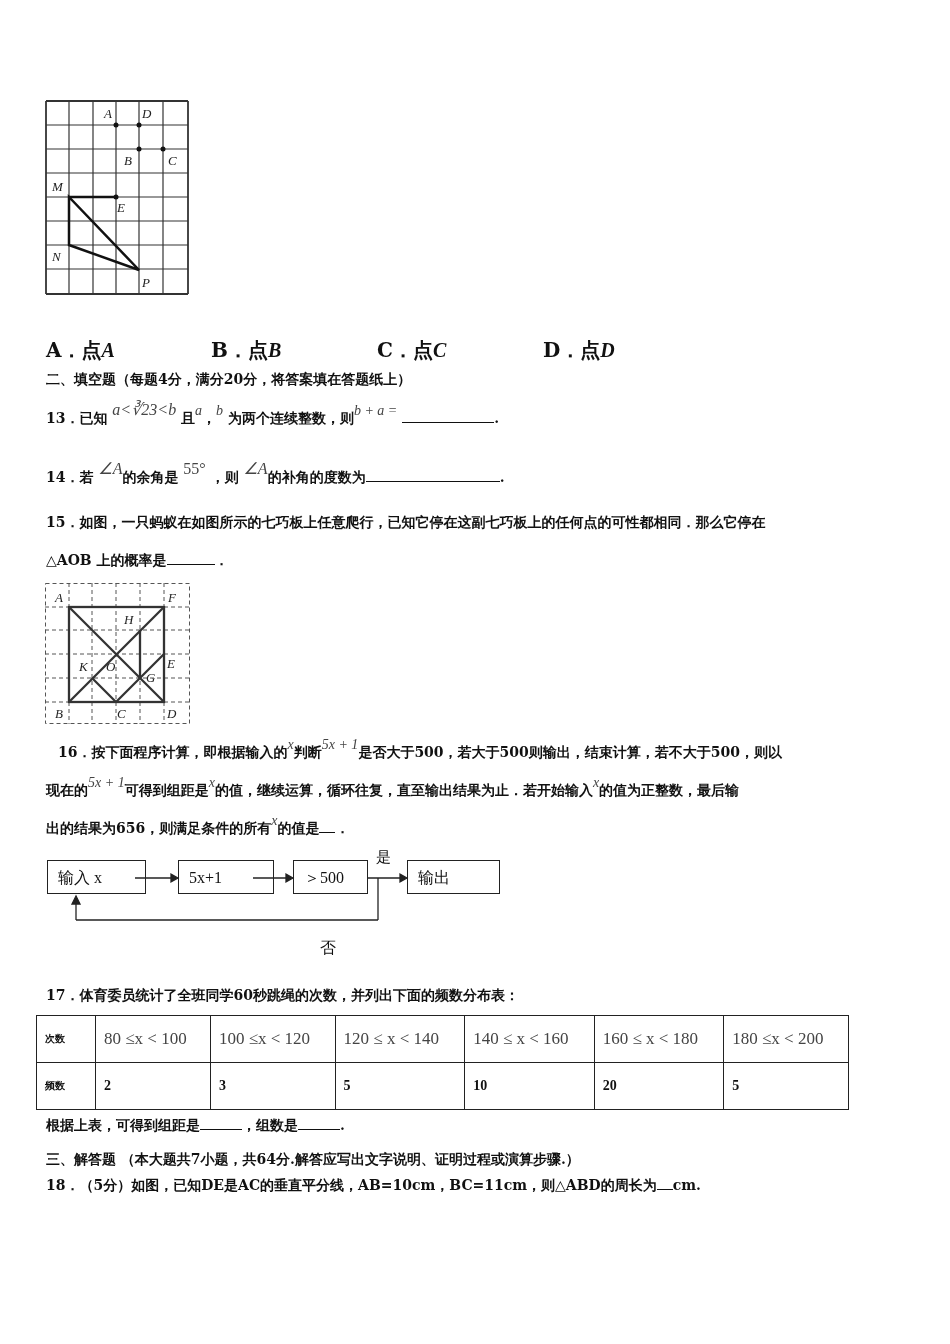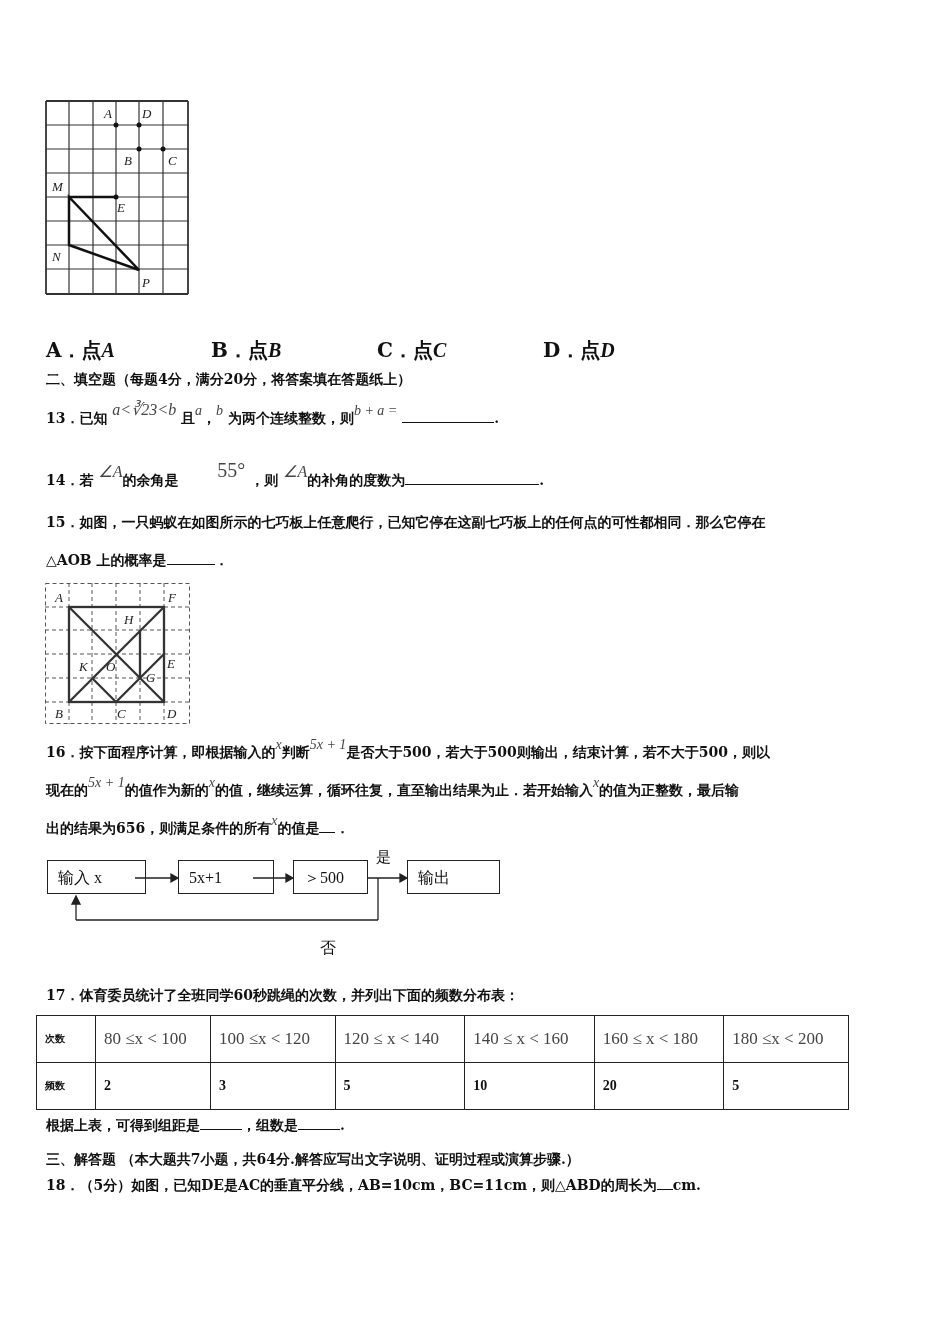--- a/index.html
+++ b/index.html
@@ -79,21 +79,21 @@
   <span>13．已知</span>
   <span class="math math-up" style="font-size:16px;">a&lt;∛23&lt;b</span>
   <span>且</span><span class="math math-up">a</span><span>，</span><span class="math math-up">b</span>
   <span>为两个连续整数，则</span><span class="math math-up">b + a =</span>
   <span class="blank" style="width:92px;"></span><span>.</span>
 </div>
 
 <div class="line" style="top:467px;">
   <span>14．若</span>
   <span class="math math-up" style="font-size:16px;">∠A</span><span>的余角是</span>
-  <span class="math math-up" style="font-size:20px;font-style:normal;margin-left:34px;">55°</span>
+  <span class="math math-up" style="font-size:16px;font-style:normal;">55°</span>
   <span>，则</span>
   <span class="math math-up" style="font-size:16px;">∠A</span><span>的补角的度数为</span><span class="blank" style="width:134px;"></span><span>.</span>
 </div>
 
 <div class="line" style="top:514px;">15．如图，一只蚂蚁在如图所示的七巧板上任意爬行，已知它停在这副七巧板上的任何点的可性都相同．那么它停在</div>
 <div class="line" style="top:552px;">
   <span>△AOB 上的概率是</span><span class="blank" style="width:48px;"></span><span>．</span>
 </div>
 
 <div class="abs" style="left:44px;top:582px;width:148px;height:144px;">
@@ -127,25 +127,25 @@
       <text x="62" y="89">O</text>
         <text x="123" y="86">E</text>
       <text x="102" y="100">G</text>
         <text x="11" y="136">B</text>
       <text x="73" y="136">C</text>
         <text x="123" y="136">D</text>
     </g>
   </svg>
 </div>
 
-<div class="line" style="top:744px;">
+<div class="line" style="top:744px;margin-left:12px;">
   <span>16．按下面程序计算，即根据输入的</span><span class="math math-up">x</span><span>判断</span><span class="math math-up">5x + 1</span><span>是否大于500，若大于500则输出，结束计算，若不大于500，则以</span>
 </div>
 <div class="line" style="top:782px;">
-  <span>现在的</span><span class="math math-up">5x + 1</span><span>的值作为新的</span><span class="math math-up">x</span><span>的值，继续运算，循环往复，直至输出结果为止．若开始输入</span><span class="math math-up">x</span><span>的值为正整数，最后输</span>
+  <span>现在的</span><span class="math math-up">5x + 1</span><span>可得到组距是</span><span class="math math-up">x</span><span>的值，继续运算，循环往复，直至输出结果为止．若开始输入</span><span class="math math-up">x</span><span>的值为正整数，最后输</span>
 </div>
 <div class="line" style="top:820px;">
   <span>出的结果为656，则满足条件的所有</span><span class="math math-up">x</span><span>的值是</span><span class="blank" style="width:16px;"></span><span>．</span>
 </div>
 
 <div class="abs" style="left:44px;top:848px;width:440px;height:115px;">
   <svg class="abs" style="left:0;top:0;" width="440" height="115" viewBox="0 0 440 115">
     <g stroke="#222" stroke-width="1.3" fill="#222">
       <line x1="91" y1="30" x2="128" y2="30"></line>
         <polygon points="134,30 127,26 127,34"></polygon>

